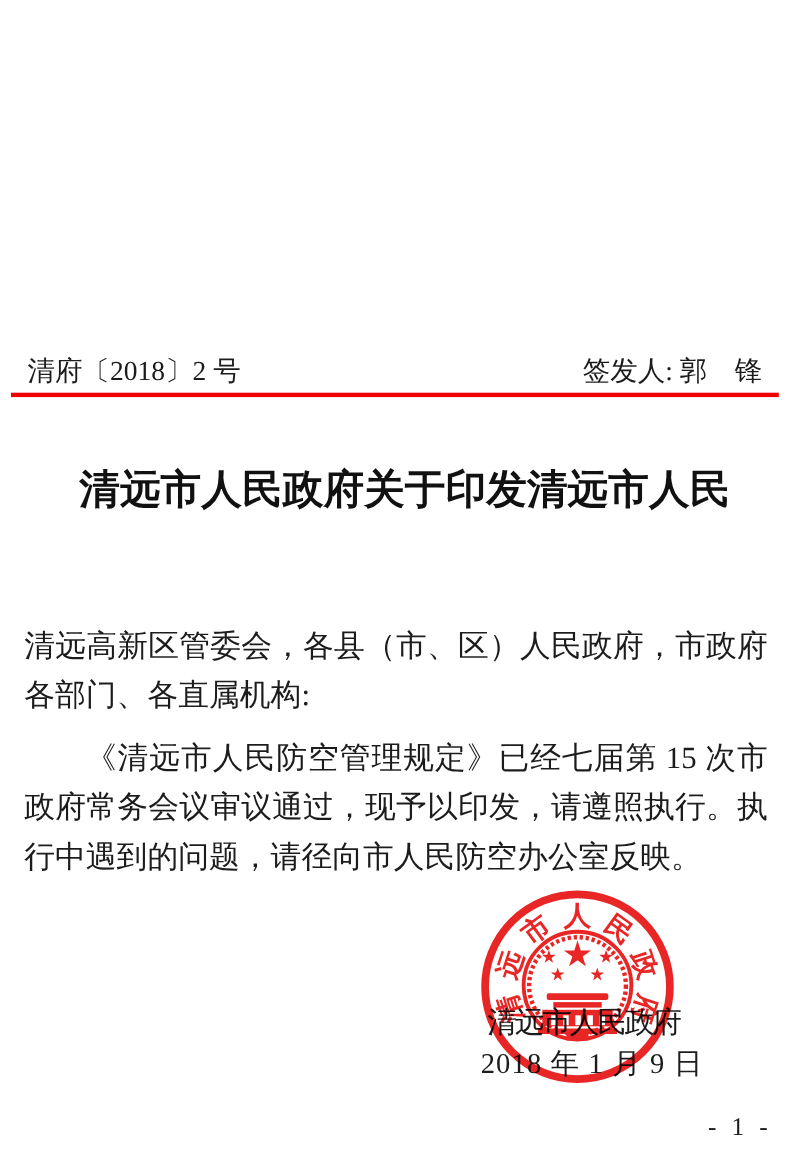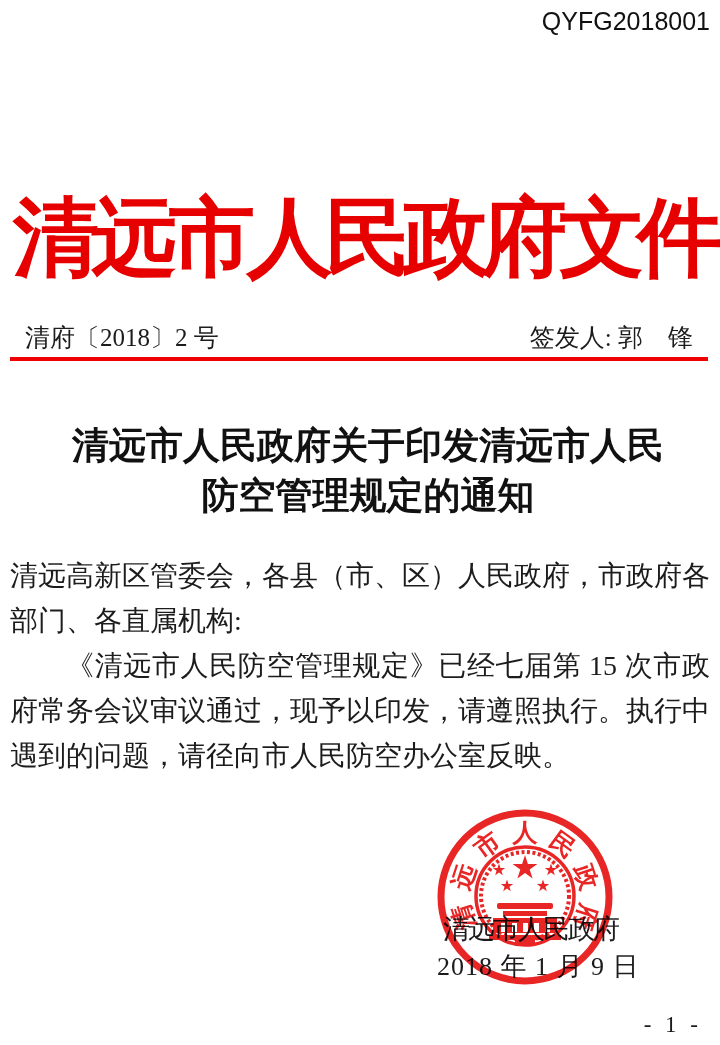--- a/index.html
+++ b/index.html
@@ -48,21 +48,21 @@
     text-align:center;
     font-size:37px;line-height:50px;font-weight:bold;
     color:#111;
     padding-left:16px;
   }
   .body-text{
     position:absolute;top:553px;left:10px;right:10px;
     font-size:28px;line-height:45px;
     text-align:justify;
   }
-  .body-text p{margin:0;}
+  .body-text p{margin:12px;}
   .body-text p.indent{text-indent:2em;}
   .org-name{
     position:absolute;top:911px;left:443px;
     font-size:27px;letter-spacing:-2px;
     white-space:pre;z-index:2;
   }
   .sign-date{
     position:absolute;top:949px;left:437px;
     font-size:26px;letter-spacing:1px;
     white-space:pre;z-index:2;
@@ -84,34 +84,31 @@
     position:absolute;top:1012px;right:18px;
     font-size:23px;letter-spacing:4px;
     white-space:pre;
   }
 </style>
 </head>
 <body>
 
 <div class="page">
 
-  <div class="doc-code">QYFG2018001</div>
 
-  <div class="banner">清远市人民政府文件</div>
 
   <div class="docnum-row">
     <span class="docnum">清府〔2018〕2 号</span>
     <span class="issuer">签发人: 郭　锋</span>
   </div>
 
   <div class="red-line"></div>
 
   <h1 class="doc-title">
     <span>清远市人民政府关于印发清远市人民</span><br>
-    <span>防空管理规定的通知</span>
   </h1>
 
   <div class="body-text">
     <p class="salutation">清远高新区管委会，各县（市、区）人民政府，市政府各部门、各直属机构:</p>
     <p class="indent">《清远市人民防空管理规定》已经七届第 15 次市政府常务会议审议通过，现予以印发，请遵照执行。执行中遇到的问题，请径向市人民防空办公室反映。</p>
   </div>
 
   <div class="org-name">清远市人民政府</div>
   <div class="sign-date">2018 年 1 月 9 日</div>
 

